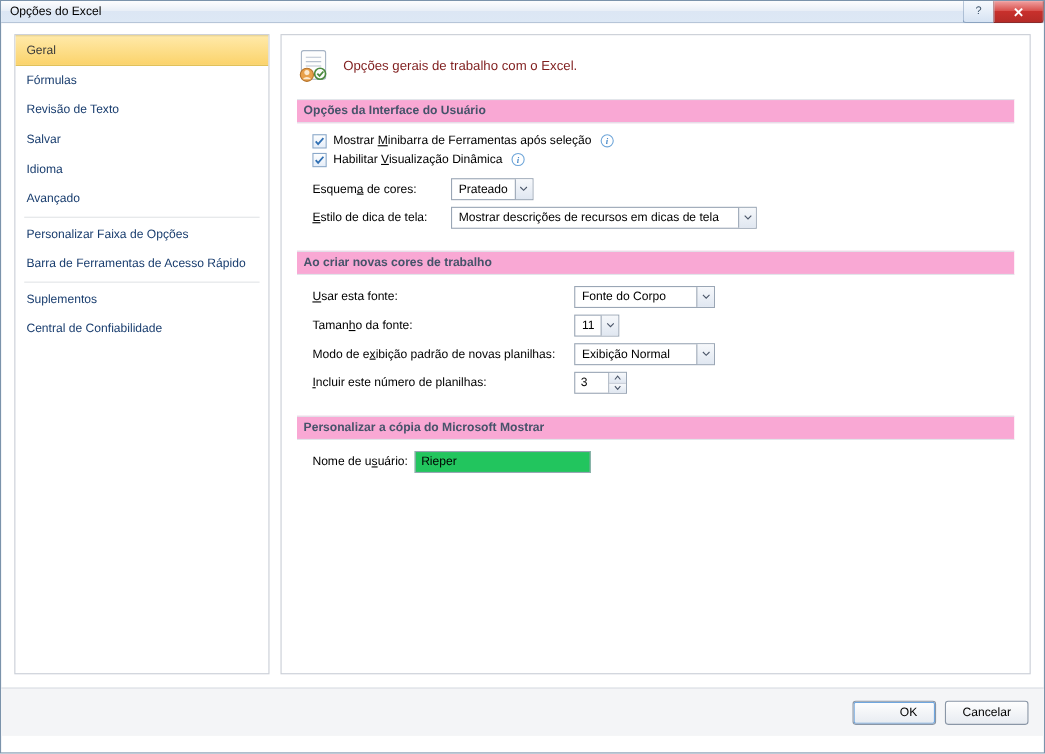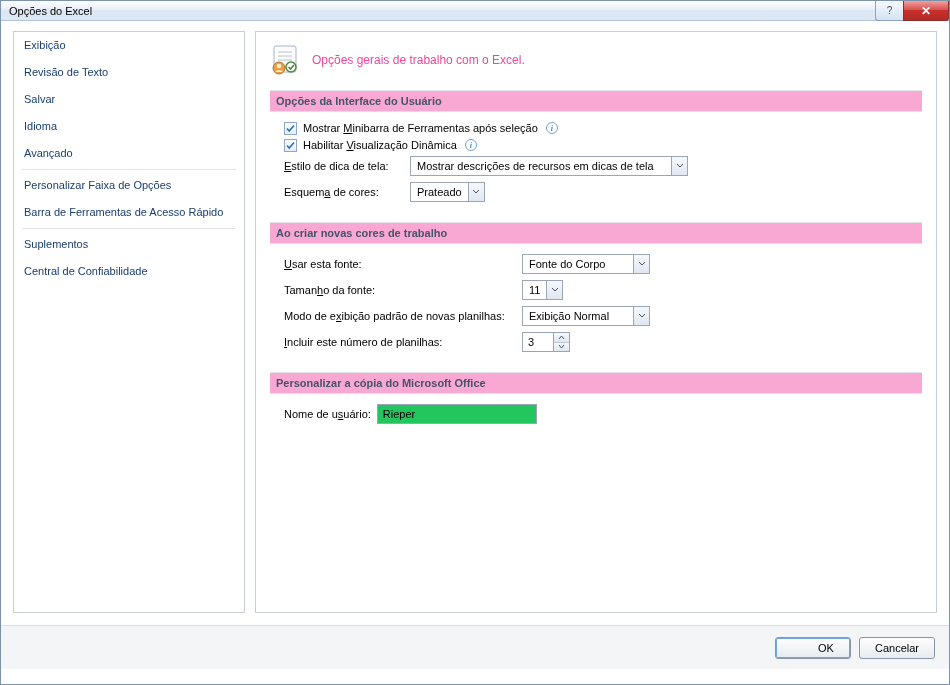--- a/index.html
+++ b/index.html
@@ -97,21 +97,21 @@
     align-items: center;
     gap: 10px;
     margin-bottom: 14px;
   }
   .heading-icon {
     width: 32px;
     height: 32px;
     position: relative;
   }
   .heading-text {
-    color: #ec4899;
+    color: #7f1d1d;
     font-size: 12px;
   }
   .section-header {
     background: #f9a8d4;
     border-top: 1px solid #e2e5ea;
     border-bottom: 1px solid #e2e5ea;
     padding: 4px 6px;
     font-weight: bold;
     color: #46536a;
     margin-bottom: 10px;
@@ -256,21 +256,22 @@
       <span>?</span>
     </div>
     <div class="titlebar-btn close">
       <span class="close-x">✕</span>
     </div>
   </div>
 </div>
 
 <div class="body-area">
   <div class="sidebar">
-    <div class="sidebar-item"><span>Exibição</span></div>
+    <div class="sidebar-item selected"><span>Geral</span></div>
+    <div class="sidebar-item"><span>Fórmulas</span></div>
     <div class="sidebar-item"><span>Revisão de Texto</span></div>
     <div class="sidebar-item"><span>Salvar</span></div>
     <div class="sidebar-item"><span>Idioma</span></div>
     <div class="sidebar-item"><span>Avançado</span></div>
     <div class="sidebar-sep"></div>
     <div class="sidebar-item"><span>Personalizar Faixa de Opções</span></div>
     <div class="sidebar-item"><span>Barra de Ferramentas de Acesso Rápido</span></div>
     <div class="sidebar-sep"></div>
     <div class="sidebar-item"><span>Suplementos</span></div>
     <div class="sidebar-item"><span>Central de Confiabilidade</span></div>
@@ -307,35 +308,35 @@
       </div><br>
       <div class="checkbox-wrap">
         <span class="wincheck">
           <svg width="11" height="11" viewBox="0 0 11 11">
               <path d="M2 5.5 L4.2 8 L9 2.5" stroke="#2f6fb3" stroke-width="1.6" fill="none"></path>
             </svg>
         </span>
         <label>Habilitar <u>V</u>isualização Dinâmica</label>
         <span class="info-icon">i</span>
       </div>
-      <div class="row">
-        <label class="lbl-col-1"><u>E</u>stilo de dica de tela:</label>
+      <div class="row" style="margin-top:6px;">
+        <label class="lbl-col-1">Esquem<u>a</u> de cores:</label>
         <div class="winselect">
-          <span class="val" style="min-width:260px;">Mostrar descrições de recursos em dicas de tela</span>
+          <span class="val" style="min-width:56px;">Prateado</span>
           <span class="arrow">
               <svg width="8" height="6">
                 <path d="M1 1 L4 4 L7 1" stroke="#4a5568" fill="none"></path>
               </svg>
             </span>
         </div>
       </div>
-      <div class="row" style="margin-top:6px;">
-        <label class="lbl-col-1">Esquem<u>a</u> de cores:</label>
+      <div class="row">
+        <label class="lbl-col-1"><u>E</u>stilo de dica de tela:</label>
         <div class="winselect">
-          <span class="val" style="min-width:56px;">Prateado</span>
+          <span class="val" style="min-width:260px;">Mostrar descrições de recursos em dicas de tela</span>
           <span class="arrow">
               <svg width="8" height="6">
                 <path d="M1 1 L4 4 L7 1" stroke="#4a5568" fill="none"></path>
               </svg>
             </span>
         </div>
       </div>
     </div>
 
     <div class="section-header">Ao criar novas cores de trabalho</div>
@@ -386,21 +387,21 @@
             <div>
                 <svg width="7" height="5">
                   <path d="M1 1 L3.5 4 L6 1" stroke="#4a5568" fill="none"></path>
                 </svg>
               </div>
           </span>
         </div>
       </div>
     </div>
 
-    <div class="section-header">Personalizar a cópia do Microsoft Office</div>
+    <div class="section-header">Personalizar a cópia do Microsoft Mostrar</div>
     <div class="section-body">
       <div class="row">
         <label>Nome de u<u>s</u>uário:</label>
         <input class="wininput" style="width: 160px;" value="Rieper">
       </div>
     </div>
   </div>
 </div>
 
 <div class="button-bar">

